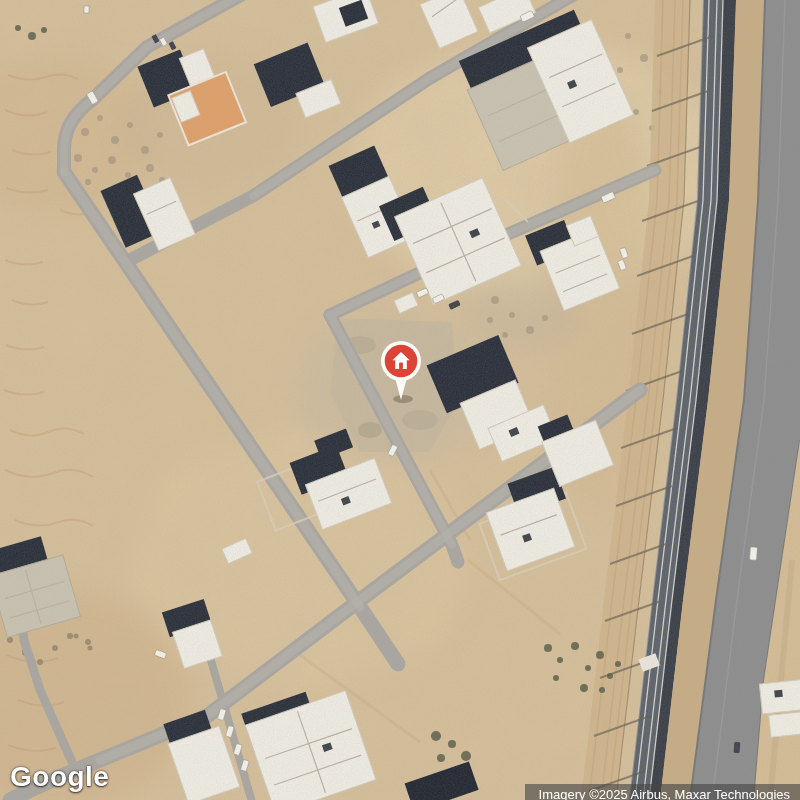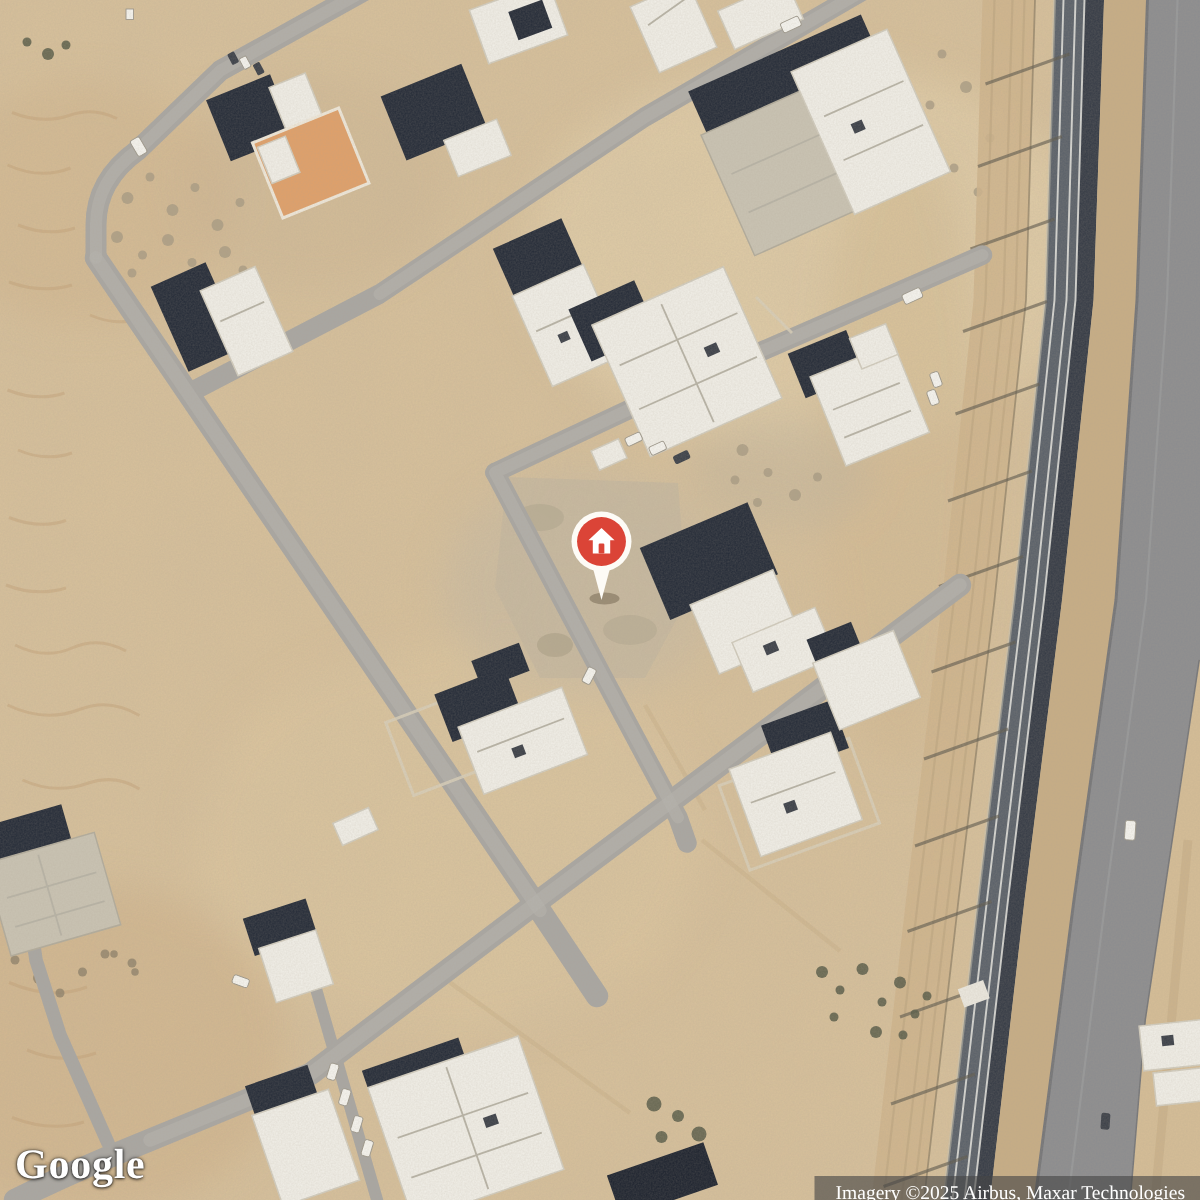--- a/index.html
+++ b/index.html
@@ -1,16 +1,16 @@
 <!DOCTYPE html>
 <html><head>
 <meta charset="utf-8">
 <style>
   html,body{margin:0;padding:0;background:#000;}
-  #stage{position:relative;width:800px;height:800px;overflow:hidden;font-family:Liberation Serif, serif;}
+  #stage{position:relative;width:800px;height:800px;overflow:hidden;font-family:Liberation Sans, sans-serif;}
   #stage svg{position:absolute;left:0;top:0;}
   .navy{fill:#232a37;}
   .navy2{fill:#1c222e;}
   .white{fill:#f1efe8;stroke:#d2cdbf;stroke-width:1;}
   .gray{fill:#c9c3b3;stroke:#b2ac9c;stroke-width:1;}
   .rl{stroke:#b7b3a6;stroke-width:1.2;fill:none;}
   .road{fill:none;stroke:#a8a6a2;stroke-linecap:round;stroke-linejoin:round;}
   .roadin{fill:none;stroke:#b6b4af;stroke-linecap:round;stroke-linejoin:round;opacity:.55;}
   .wall{fill:none;stroke:#d8cfba;stroke-width:2;opacity:.85;}
   .wave{fill:none;stroke:#c19f75;stroke-width:2;opacity:.45;}

